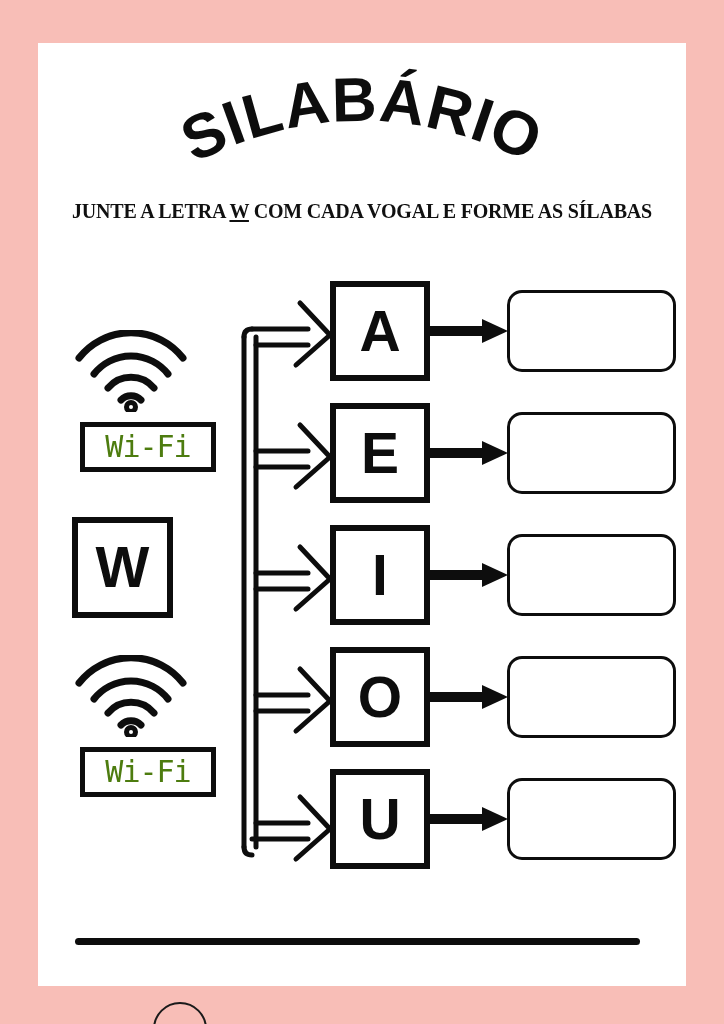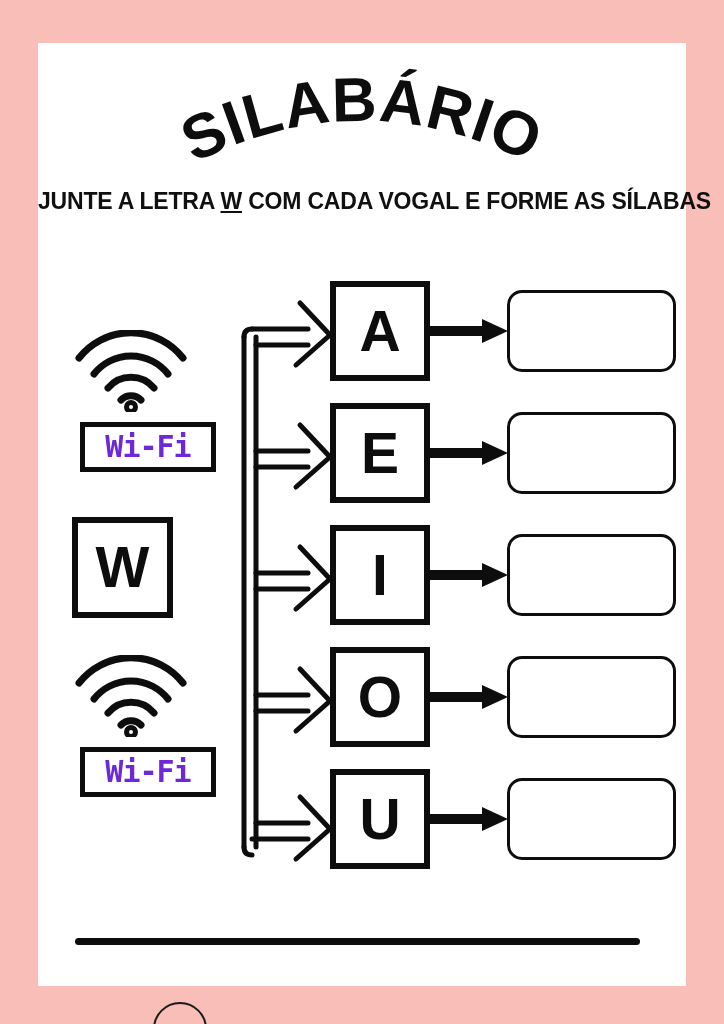--- a/index.html
+++ b/index.html
@@ -44,26 +44,27 @@
     font-size: 62px;
     letter-spacing: 1px;
     fill: #0d0d0d;
   }
 
   
   .instruction {
     position: absolute;
     width: 648px;
     text-align: center;
-    font-family: Liberation Sans, sans-serif;
+    font-family: Liberation Serif, serif;
     font-weight: bold;
-    font-size: 23px;
+    font-size: 20px;
     letter-spacing: -0.2px;
     color: #101010;
     white-space: nowrap;
+    margin-top: 12px;
   }
   #instruction-top { top: 145px; left: 0; }
   .ul { text-decoration: underline; text-underline-offset: 2px; }
 
   
   #exercise {
     position: absolute;
     left: 0px;
     top: 0px;
     width: 648px;
@@ -85,23 +86,23 @@
     box-sizing: border-box;
     border: 5px solid #0d0d0d;
     background: #ffffff;
     display: flex;
     align-items: center;
     justify-content: center;
   }
   .wifi-label span {
     font-family: "DejaVu Sans Mono", monospace;
     font-size: 30px;
-    font-weight: 700;
+    font-weight: 400;
     letter-spacing: -1px;
-    color: #6d28d9;
+    color: #4d7c0f;
     line-height: 1;
   }
 
   #letter-box {
     position: absolute;
     left: 34px;
     top: 474px;
     width: 101px;
     height: 101px;
     box-sizing: border-box;

